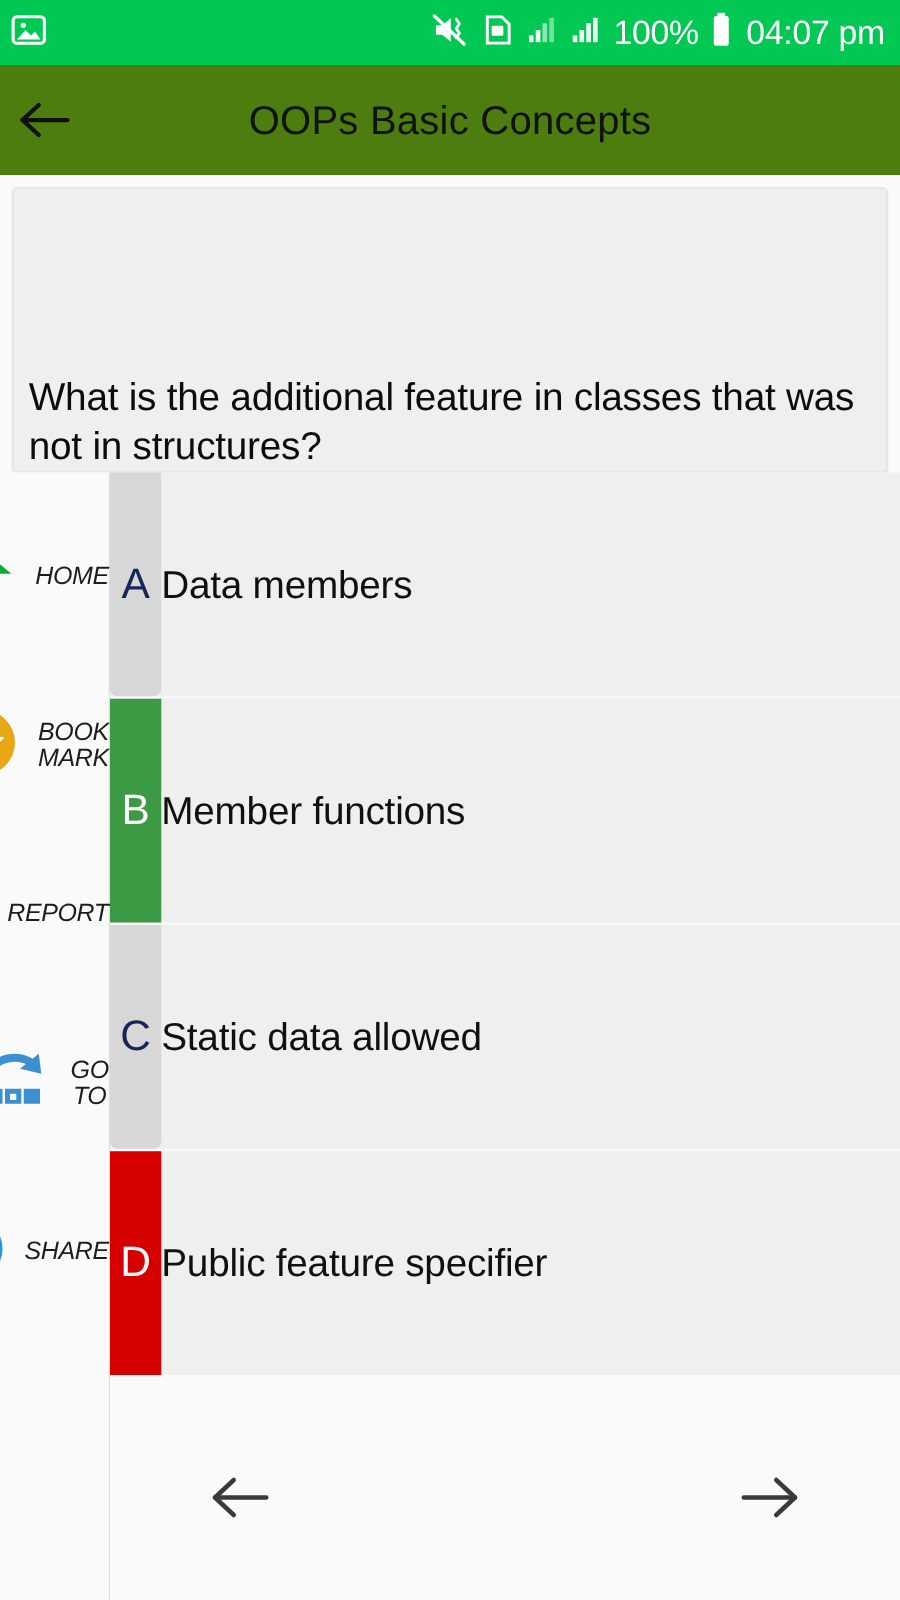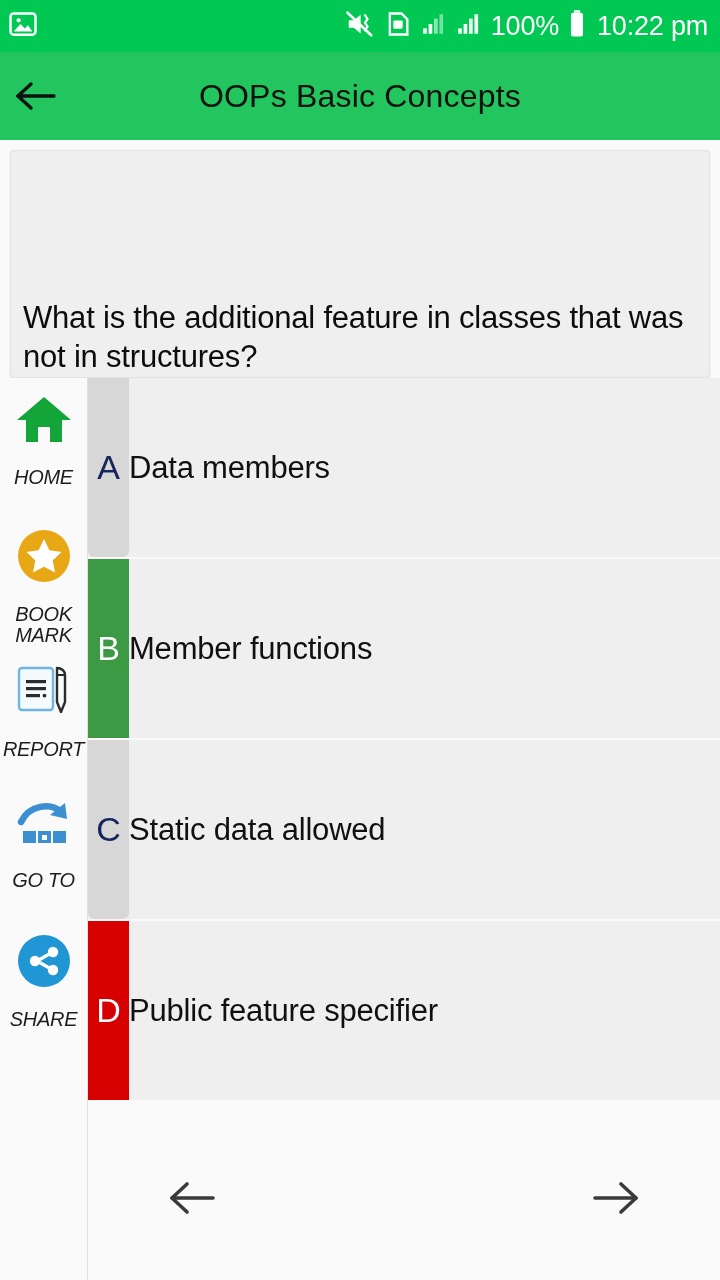--- a/index.html
+++ b/index.html
@@ -43,21 +43,21 @@
   #status-time {
     font-size: 27px;
     letter-spacing: -0.2px;
     color: #ffffff;
     margin-left: 2px;
   }
 
   
   #app-bar {
     height: 88px;
-    background: #22c55e;
+    background: #4d7c0f;
     display: flex;
     align-items: center;
     position: relative;
   }
   #back-arrow {
     width: 72px;
     height: 88px;
     display: flex;
     align-items: center;
     justify-content: center;
@@ -107,23 +107,23 @@
     flex: 0 0 88px;
     border-right: 1px solid #e0e0e0;
     display: flex;
     flex-direction: column;
     padding-top: 16px;
     background: #fafafa;
   }
   .side-item {
     height: 135px;
     display: flex;
-    flex-direction: column;
-    align-items: center;
-    justify-content: flex-start;
+    flex-direction: row;
+    align-items: center;
+    justify-content: flex-end;
     cursor: pointer;
     gap: 17px;
   }
   .side-icon { display: block; }
   .side-label {
     font-size: 20px;
     font-style: italic;
     color: #1d1d1d;
     text-align: center;
     line-height: 1.05;
@@ -242,21 +242,21 @@
         <rect x="17" y="3" width="3.4" height="18" fill="#ffffff" opacity="0.95"></rect>
       </svg>
     </span>
     <span id="battery-pct">100%</span>
     <span class="sb-icon">
       <svg width="18" height="30" viewBox="0 0 12 24">
         <rect x="3.5" y="1" width="5" height="2" fill="#ffffff"></rect>
         <rect x="1.2" y="3" width="9.6" height="19" rx="1.6" fill="#ffffff"></rect>
       </svg>
     </span>
-    <span id="status-time">10:22 pm</span>
+    <span id="status-time">04:07 pm</span>
   </div>
 </div>
 
 <div id="app-bar">
   <div id="back-arrow">
     <svg width="44" height="34" viewBox="0 0 44 34">
       <path d="M4 17 L40 17" stroke="#111111" stroke-width="3.4" stroke-linecap="round"></path>
       <path d="M17 5 L4 17 L17 29" fill="none" stroke="#111111" stroke-width="3.4" stroke-linecap="round" stroke-linejoin="round"></path>
     </svg>
   </div>

